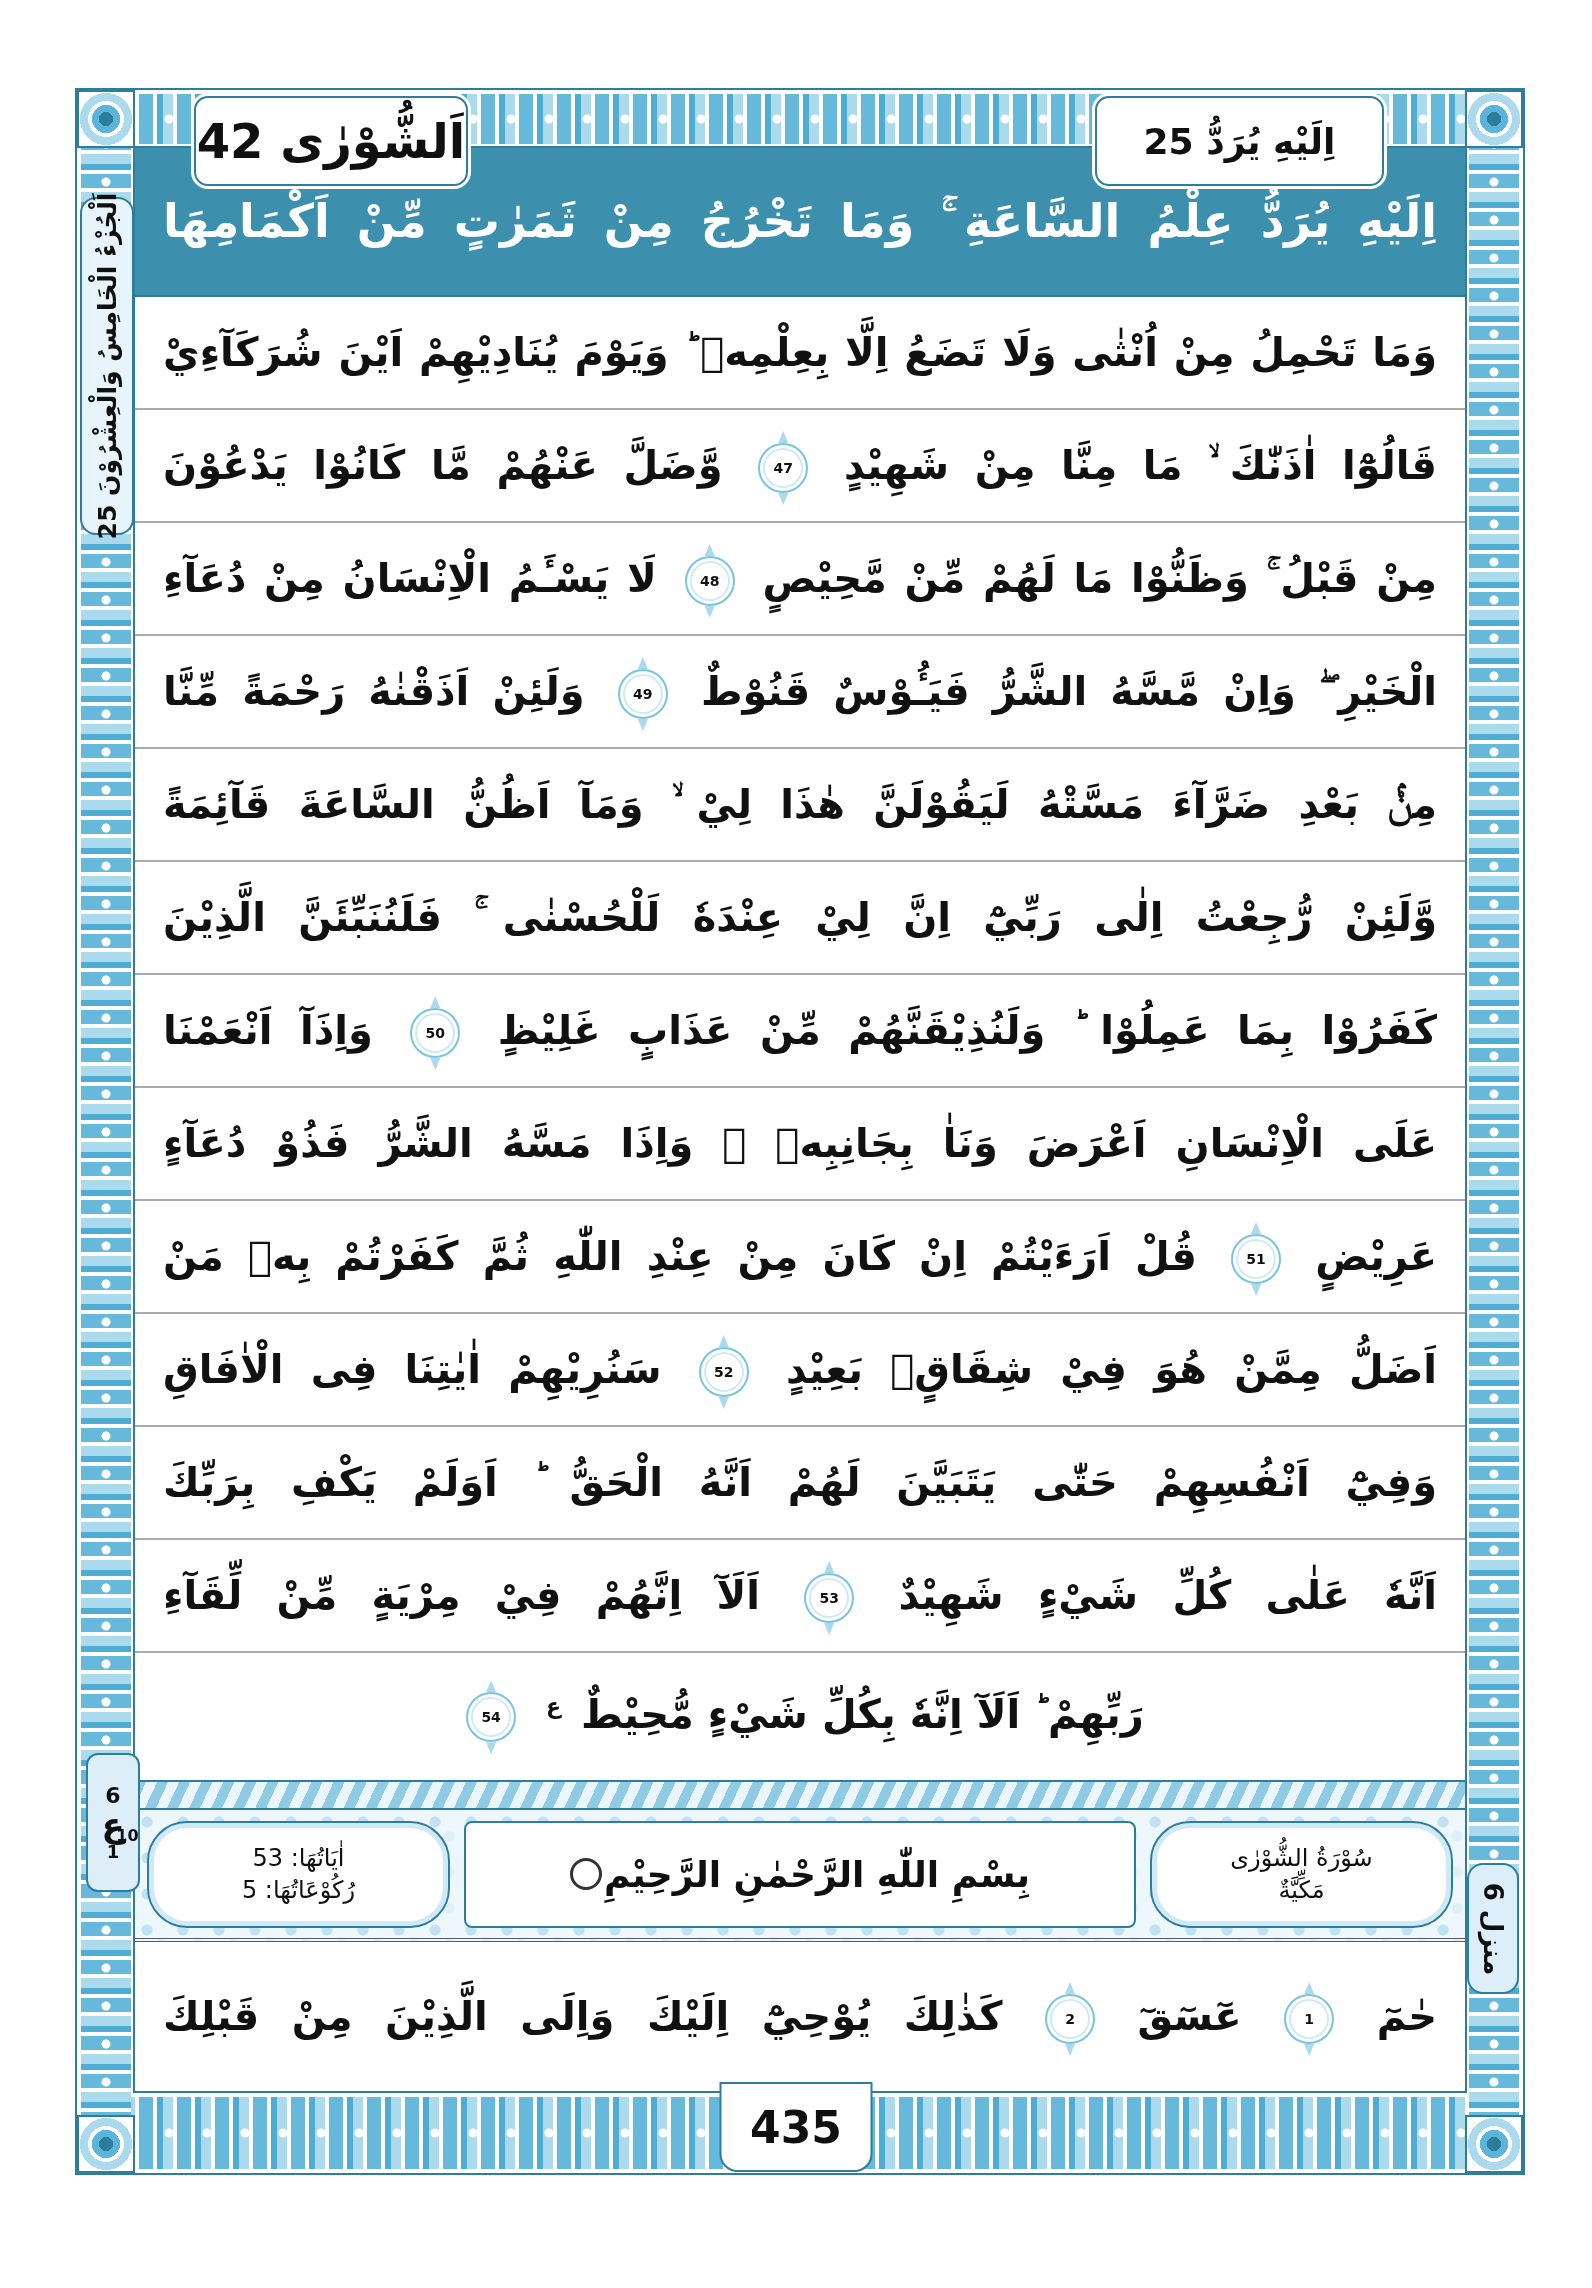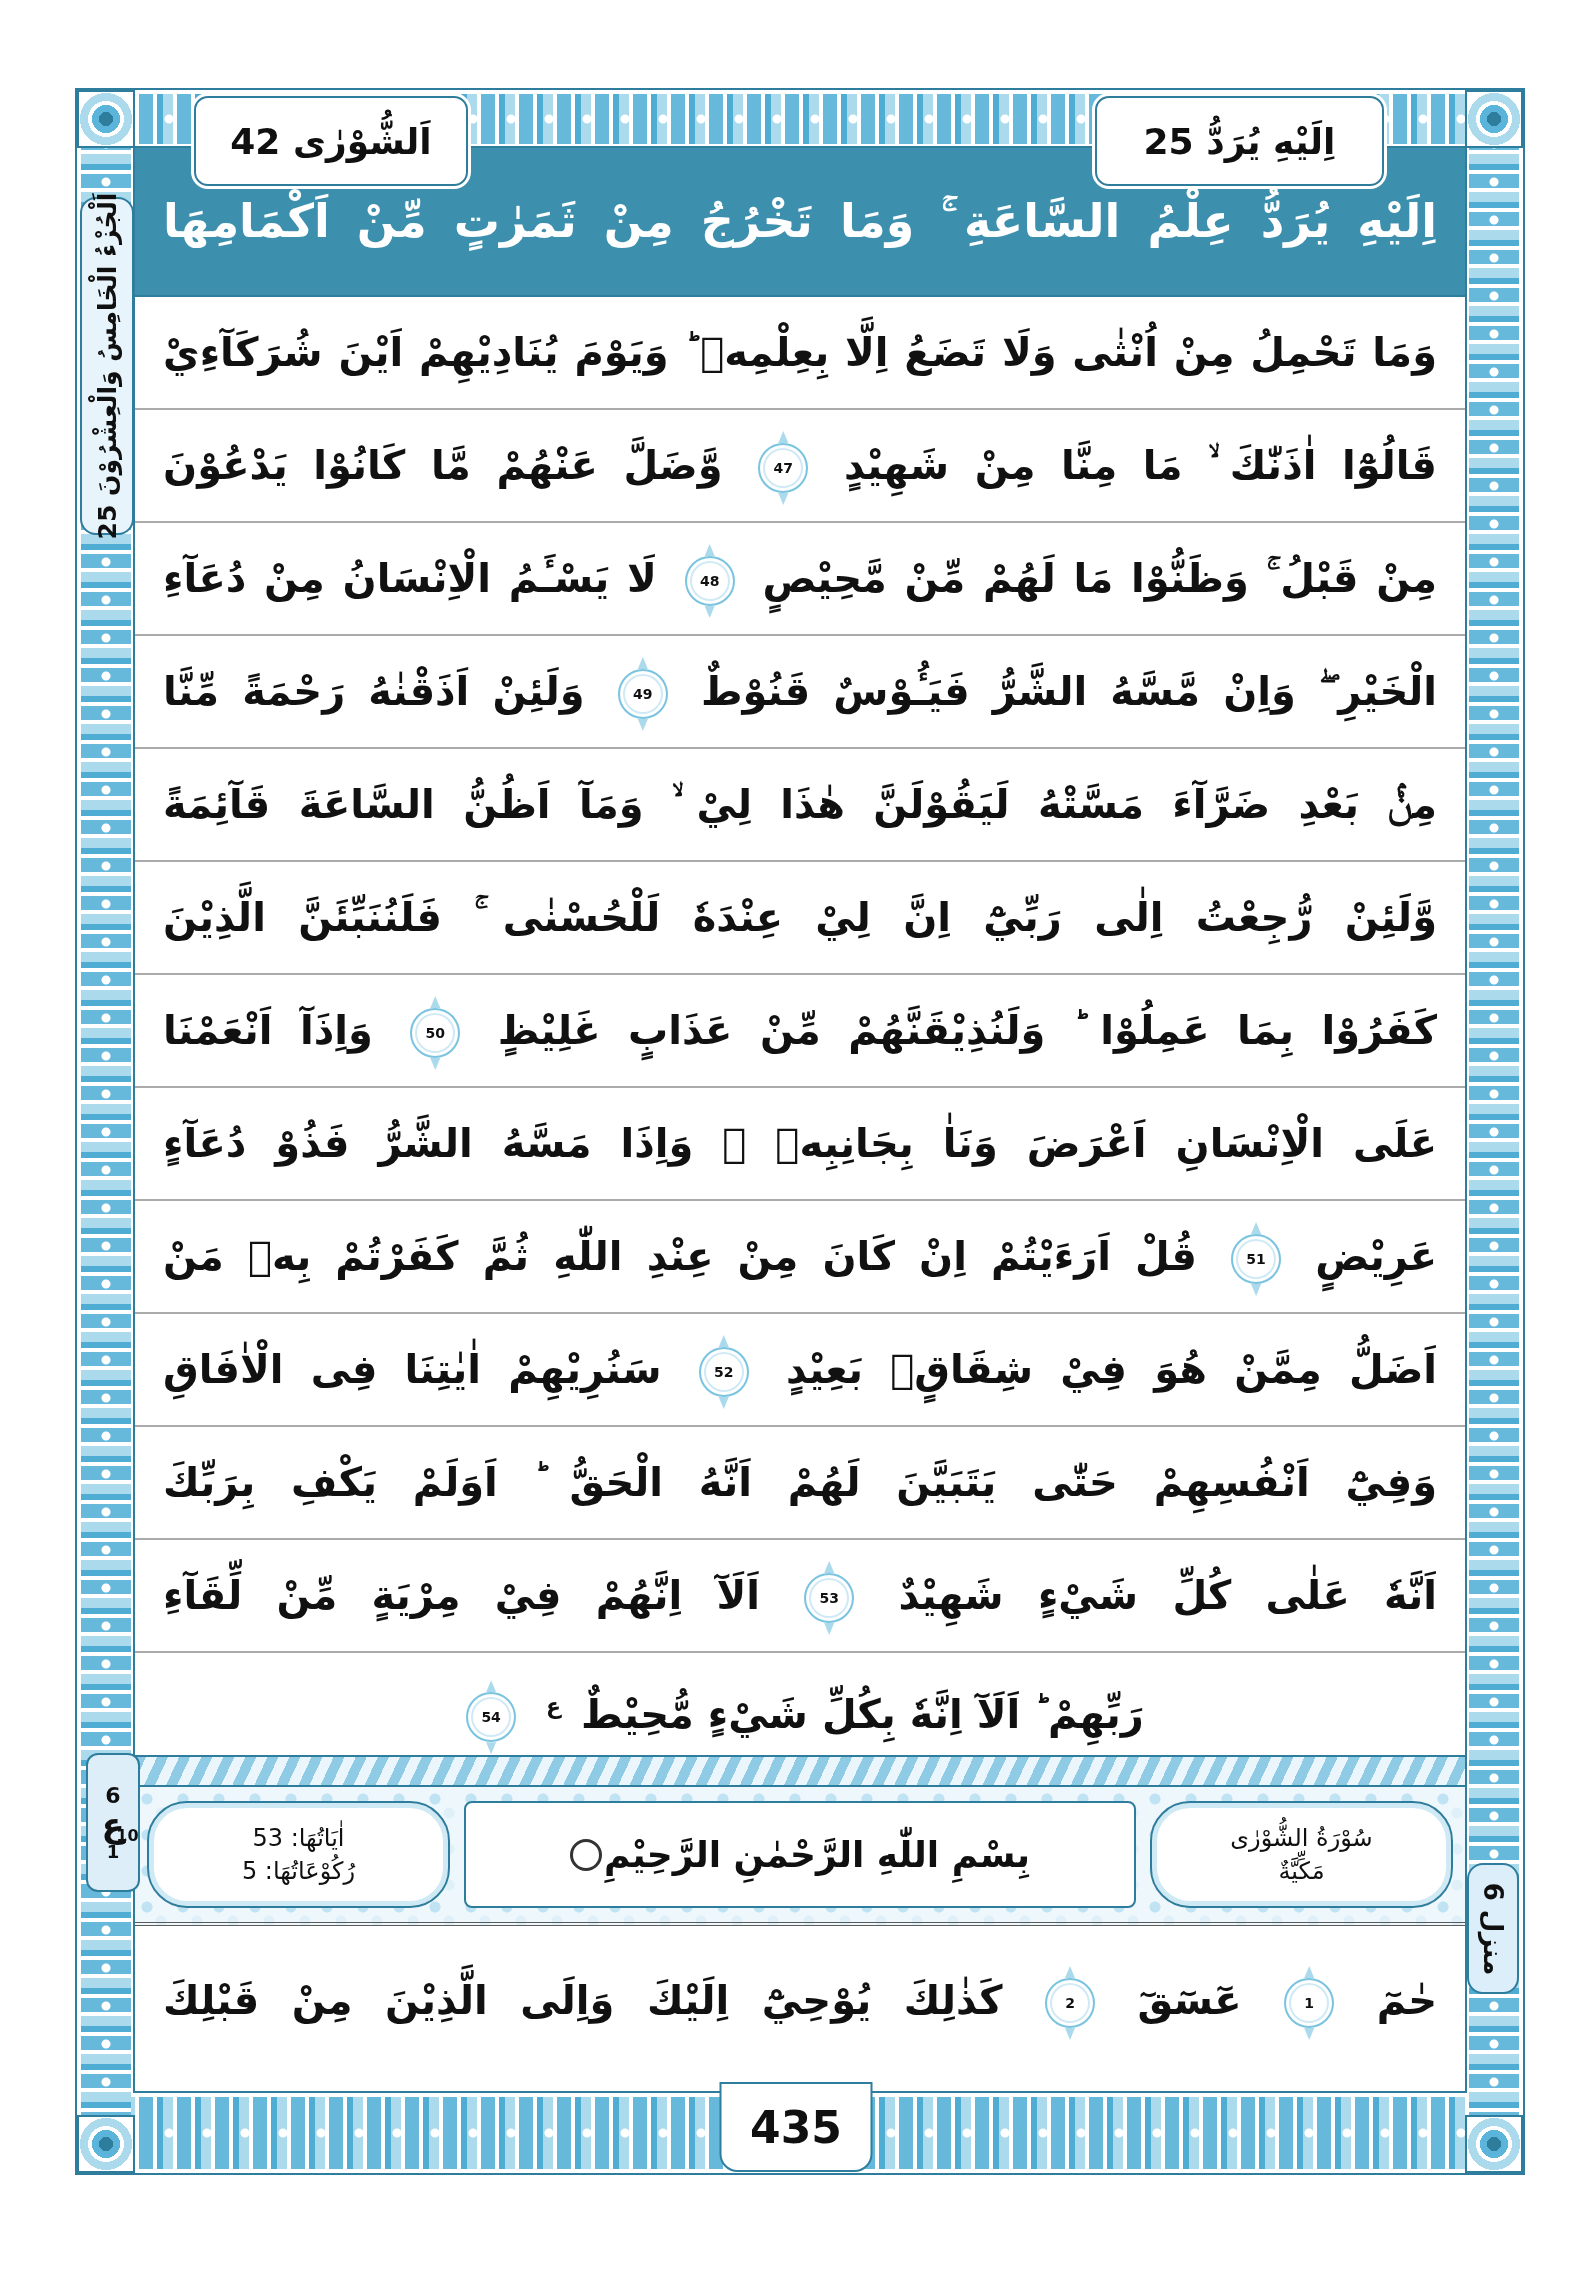--- a/index.html
+++ b/index.html
@@ -28,21 +28,21 @@
      radial-gradient(circle at 50% 50%, #2e7d9c 0 7px, #5bb4d9 7px 14px, #ffffff 14px 18px, #aadaec 18px 26px, #ffffff 26px 29px);
      border:2px solid #2e7d9c;box-sizing:border-box;}
   .corner.tl{left:0;top:0;} .corner.tr{right:0;top:0;}
   .corner.bl{left:0;bottom:0;} .corner.br{right:0;bottom:0;}
 
   
   .tab{position:absolute;background:#fff;border:2px solid #2e7d9c;border-radius:14px;
        display:flex;align-items:center;justify-content:center;z-index:5;box-sizing:border-box;
        box-shadow:0 0 0 3px #fff;}
   .tab .tab-text{font-weight:bold;color:#101010;}
-  .tab.surah-tab{left:194px;top:96px;width:274px;height:90px;font-size:36px;}
+  .tab.surah-tab{left:194px;top:96px;width:274px;height:90px;font-size:48px;}
   .tab.juzname-tab{left:1095px;top:96px;width:289px;height:90px;font-size:36px;}
   .vtab{position:absolute;background:#e8f4fb;border:2px solid #2e7d9c;border-radius:16px;
         z-index:5;box-sizing:border-box;overflow:visible;}
   .vtab .vtab-text{position:absolute;left:50%;top:50%;white-space:nowrap;font-weight:bold;color:#101010;}
   .vtab.juz-side{left:80px;top:197px;width:54px;height:338px;}
   .vtab.juz-side .vtab-text{font-size:25px;transform:translate(-50%,-50%) rotate(-90deg);}
   .vtab.manzil{left:1467px;top:1863px;width:52px;height:131px;background:#dceefa;}
   .vtab.manzil .vtab-text{font-size:26px;transform:translate(-50%,-50%) rotate(90deg);}
 
   
@@ -61,21 +61,21 @@
 
   
   .content{position:absolute;left:56px;top:56px;right:56px;bottom:80px;
      border:2px solid #2e7d9c;background:#fff;box-sizing:border-box;
      display:flex;flex-direction:column;z-index:3;}
   .line{direction:rtl;unicode-bidi:isolate;height:113px;line-height:111px;padding:0 28px;
      font-size:40px;font-weight:bold;color:#111;white-space:nowrap;overflow:hidden;
      text-align:justify;text-align-last:justify;border-bottom:2px solid #ababab;box-sizing:border-box;}
   .line.highlight{height:149px;line-height:147px;background:#3d8fae;color:#fff;font-size:46px;
      border-bottom:2px solid #2e7d9c;}
-  .line.center{text-align:left;text-align-last:center;height:102px;line-height:107px;border-bottom:none;}
+  .line.center{text-align:left;text-align-last:center;height:127px;line-height:107px;border-bottom:none;}
   .ayah-text{display:inline;}
   .medallion{display:inline-flex;align-items:center;justify-content:center;
      width:46px;height:46px;margin:0 10px;border:2px solid #7ac4e0;border-radius:50%;
      font-size:14px;font-weight:bold;color:#101010;background:#fff;vertical-align:middle;
      position:relative;line-height:normal;box-shadow:inset 0 0 0 3px #fff,inset 0 0 0 5px #cfe9f5;}
   .medallion::before,.medallion::after{content:"";position:absolute;left:50%;width:10px;height:12px;background:#aadaec;}
   .medallion::before{top:-14px;transform:translateX(-50%);clip-path:polygon(50% 0,100% 100%,0 100%);}
   .medallion::after{bottom:-14px;transform:translateX(-50%);clip-path:polygon(0 0,100% 0,50% 100%);}
   .ruku-mark{font-size:22px;vertical-align:super;margin:0 6px;}
 

